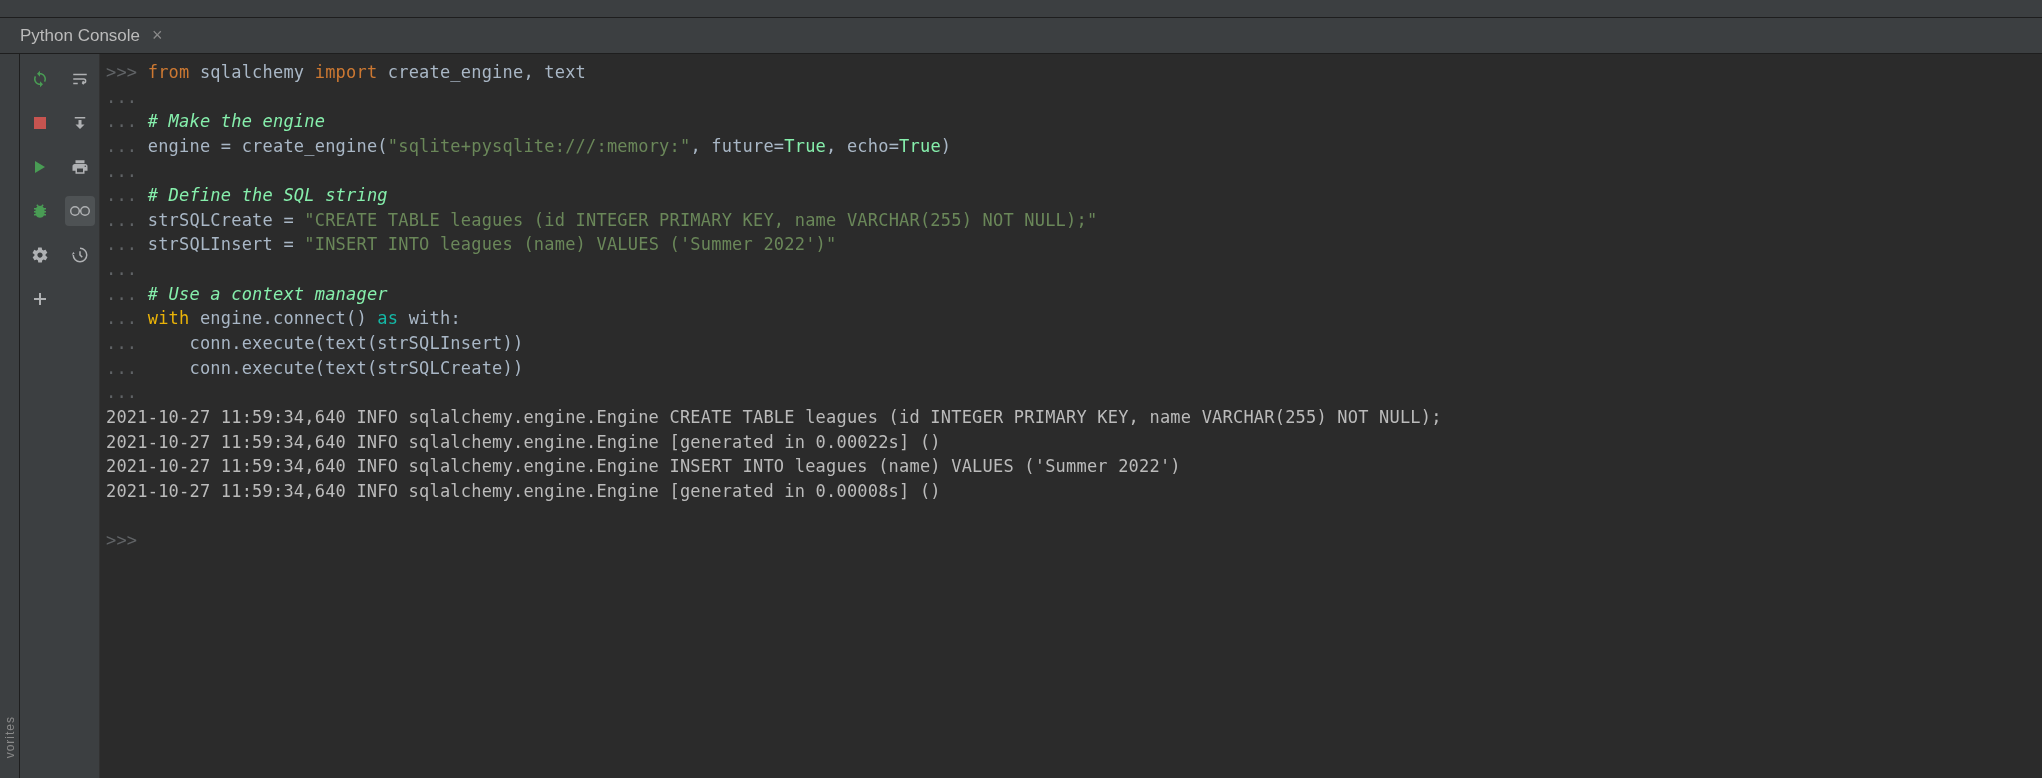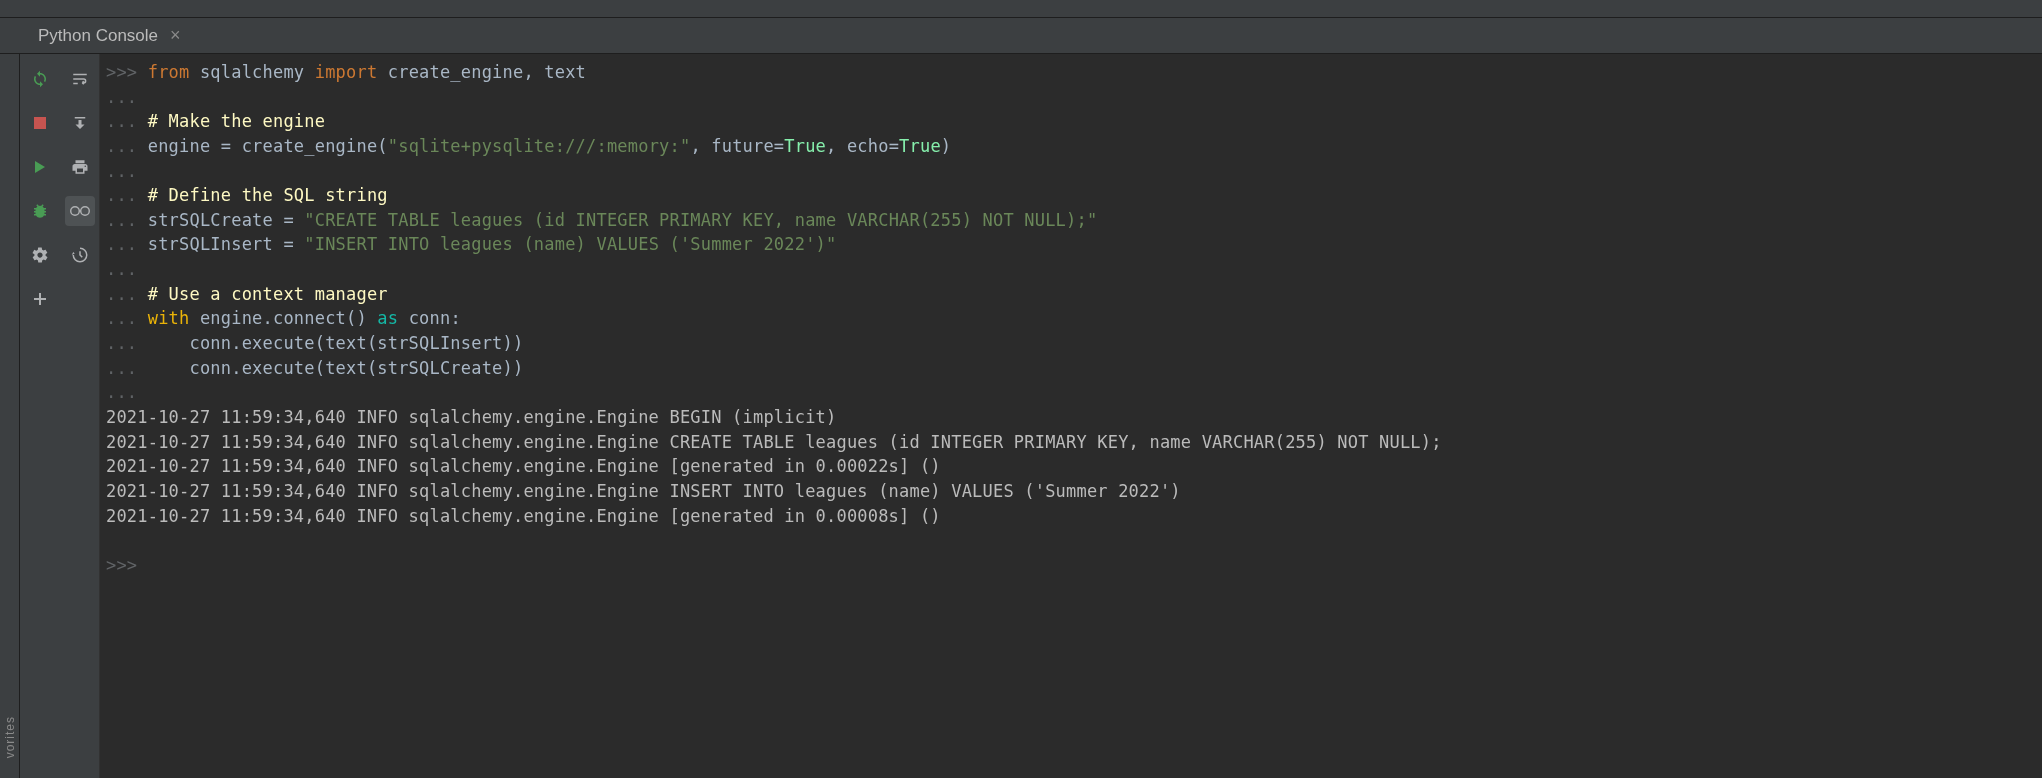--- a/index.html
+++ b/index.html
@@ -15,21 +15,21 @@
   .top-bar {
     height: 18px;
     background: #3c3f41;
     border-bottom: 1px solid #1e1e1e;
   }
   .tab-bar {
     height: 36px;
     background: #3c3f41;
     display: flex;
     align-items: center;
-    padding-left: 30px;
+    padding-left: 12px;
     border-bottom: 1px solid #1e1e1e;
   }
   .tab {
     display: flex;
     align-items: center;
     gap: 10px;
     padding: 6px 8px;
     font-family: -apple-system, 'Segoe UI', sans-serif;
     font-size: 17px;
     color: #bbbbbb;
@@ -105,21 +105,21 @@
     white-space: pre;
     font-family: 'Menlo', 'Monaco', 'Consolas', monospace;
   }
   .prompt { color: #606366; }
   .kw-import { color: #cc7832; font-weight: 500; }
   .kw-with { color: #eab308; font-weight: 500; }
   .kw-as { color: #14b8a6; font-weight: 500; }
   .kw-from { color: #cc7832; font-weight: 500; }
   .kw-true { color: #86efac; font-weight: 500; }
   .str { color: #6a8759; }
-  .comment { color: #fef9c3; }
+  .comment { color: #86efac; font-style: italic; }
   .plain { color: #a9b7c6; }
   .output { color: #bbbbbb; }
 </style>
 </head>
 <body>
 
 <div class="top-bar"></div>
 
 <div class="tab-bar">
   <div class="tab">
@@ -203,25 +203,24 @@
     <div class="line"><span class="prompt">&gt;&gt;&gt; </span><span class="kw-from">from</span><span class="plain"> sqlalchemy </span><span class="kw-import">import</span><span class="plain"> create_engine, text</span></div>
     <div class="line"><span class="prompt">... </span></div>
     <div class="line"><span class="prompt">... </span><span class="comment"># Make the engine</span></div>
     <div class="line"><span class="prompt">... </span><span class="plain">engine = create_engine(</span><span class="str">"sqlite+pysqlite:///:memory:"</span><span class="plain">, future=</span><span class="kw-true">True</span><span class="plain">, echo=</span><span class="kw-true">True</span><span class="plain">)</span></div>
     <div class="line"><span class="prompt">... </span></div>
     <div class="line"><span class="prompt">... </span><span class="comment"># Define the SQL string</span></div>
     <div class="line"><span class="prompt">... </span><span class="plain">strSQLCreate = </span><span class="str">"CREATE TABLE leagues (id INTEGER PRIMARY KEY, name VARCHAR(255) NOT NULL);"</span></div>
     <div class="line"><span class="prompt">... </span><span class="plain">strSQLInsert = </span><span class="str">"INSERT INTO leagues (name) VALUES ('Summer 2022')"</span></div>
     <div class="line"><span class="prompt">... </span></div>
     <div class="line"><span class="prompt">... </span><span class="comment"># Use a context manager</span></div>
-    <div class="line"><span class="prompt">... </span><span class="kw-with">with</span><span class="plain"> engine.connect() </span><span class="kw-as">as</span><span class="plain"> conn:</span></div>
+    <div class="line"><span class="prompt">... </span><span class="kw-with">with</span><span class="plain"> engine.connect() </span><span class="kw-as">as</span><span class="plain"> with:</span></div>
     <div class="line"><span class="prompt">... </span><span class="plain">    conn.execute(text(strSQLInsert))</span></div>
     <div class="line"><span class="prompt">... </span><span class="plain">    conn.execute(text(strSQLCreate))</span></div>
     <div class="line"><span class="prompt">... </span></div>
-    <div class="line output">2021-10-27 11:59:34,640 INFO sqlalchemy.engine.Engine BEGIN (implicit)</div>
     <div class="line output">2021-10-27 11:59:34,640 INFO sqlalchemy.engine.Engine CREATE TABLE leagues (id INTEGER PRIMARY KEY, name VARCHAR(255) NOT NULL);</div>
     <div class="line output">2021-10-27 11:59:34,640 INFO sqlalchemy.engine.Engine [generated in 0.00022s] ()</div>
     <div class="line output">2021-10-27 11:59:34,640 INFO sqlalchemy.engine.Engine INSERT INTO leagues (name) VALUES ('Summer 2022')</div>
     <div class="line output">2021-10-27 11:59:34,640 INFO sqlalchemy.engine.Engine [generated in 0.00008s] ()</div>
     <div class="line">&nbsp;</div>
     <div class="line"><span class="prompt">&gt;&gt;&gt; </span></div>
   </div>
 </div>
 
 </body></html>

